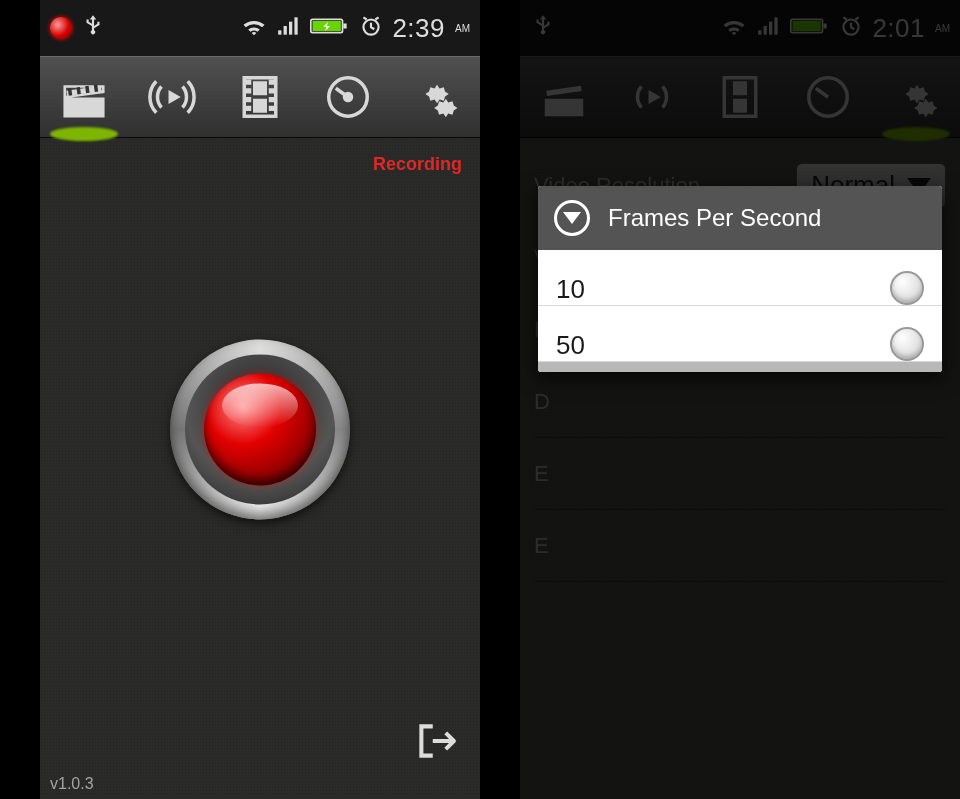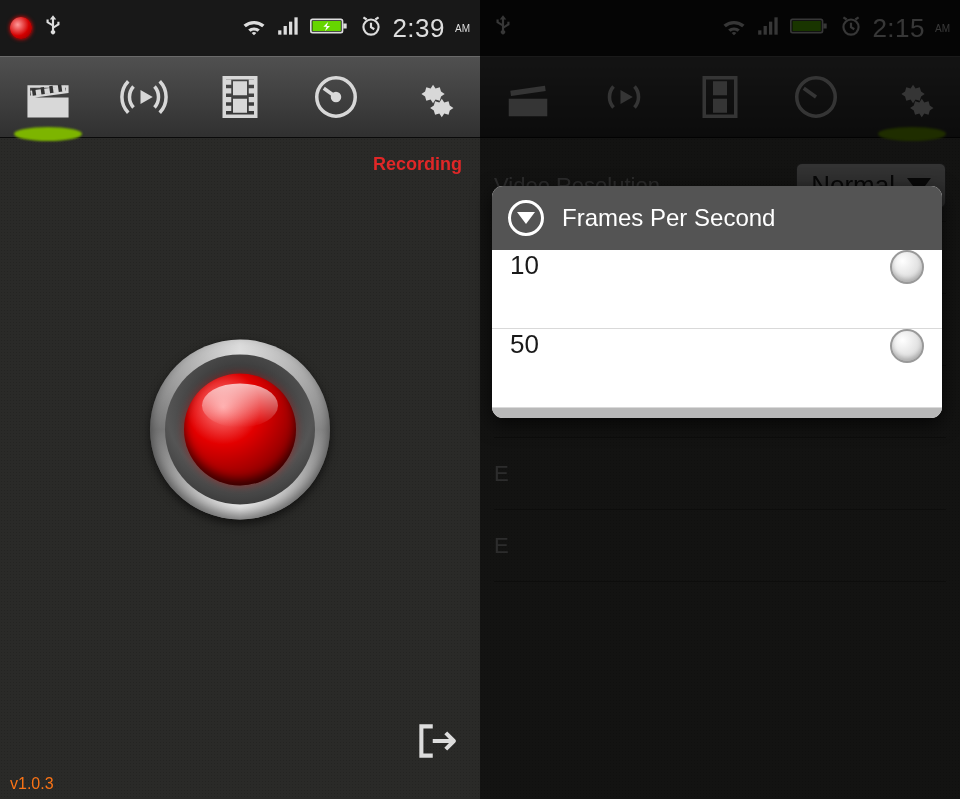--- a/index.html
+++ b/index.html
@@ -1,18 +1,18 @@
 <!DOCTYPE html>
 <html><head>
 <meta charset="utf-8">
 <style>
   * { box-sizing: border-box; margin: 0; padding: 0; }
   html, body { width: 960px; height: 799px; overflow: hidden; font-family: Arial, Helvetica, sans-serif; background: #000; }
   .shot { display: flex; width: 960px; height: 799px; }
-  .phone { width: 480px; height: 799px; position: relative; background: #2a2a28; }
+  .phone { width: 480px; height: 799px; position: relative; background: #2a2a28; margin-left: 40px; }
   .phone::after { content:""; position:absolute; inset:0; background-image: radial-gradient(rgba(0,0,0,0.15) 1px, transparent 1px); background-size: 3px 3px; pointer-events:none; }
 
   
   .statusbar { height: 56px; background: #181818; display: flex; align-items: center; padding: 0 10px; gap: 8px; color: #ddd; position: relative; z-index:3; }
   .statusbar .spacer { flex: 1; }
   .statusbar .time { font-size: 26px; letter-spacing: 0.5px; }
   .statusbar .ampm { font-size: 10px; margin-left: 2px; }
   .rec-dot { width: 22px; height: 22px; border-radius: 50%; background: radial-gradient(circle at 35% 35%, #ff9a9a, #d40000 55%, #7a0000); box-shadow: 0 0 4px #f00; }
 
   
@@ -27,37 +27,37 @@
   .recording-label { color:#e02727; font-weight:bold; font-size:18px; position:absolute; top:16px; right:18px; }
 
   .big-record { position:absolute; top:50%; left:50%; transform:translate(-50%,-72%); width:180px; height:180px; border-radius:50%; background: conic-gradient(#ddd, #888, #eee, #777, #ddd); display:flex; align-items:center; justify-content:center; box-shadow: inset 0 -6px 12px rgba(0,0,0,0.5), 0 4px 10px rgba(0,0,0,0.6); }
   .big-record .inner-ring { width:150px; height:150px; border-radius:50%; background: radial-gradient(circle at 50% 35%, #222, #555 60%, #222); display:flex; align-items:center; justify-content:center; }
   .big-record .red-ball { width:112px; height:112px; border-radius:50%; background: radial-gradient(circle at 35% 30%, #ff8c8c 0%, #e30000 35%, #7a0000 80%, #3e0000 100%); box-shadow: inset 0 -6px 10px rgba(0,0,0,0.6), 0 0 8px rgba(255,0,0,0.4); position:relative; }
   .big-record .red-ball::before { content:""; position:absolute; top:10px; left:50%; transform:translateX(-50%); width:76px; height:44px; border-radius:50%; background: linear-gradient(rgba(255,255,255,0.7), rgba(255,255,255,0)); }
 
   .exit-icon { position:absolute; right:18px; bottom:28px; color:#ddd; }
   .exit-icon svg { width:52px; height:52px; }
 
-  .version { position:absolute; left:10px; bottom:6px; color:#f97316; font-size:16px; }
+  .version { position:absolute; left:10px; bottom:6px; color:#a3a3a3; font-size:16px; }
 
   
   .settings-list { position:absolute; top:0; left:0; right:0; padding: 12px 14px; color:#b3b3b3; }
   .setting-row { display:flex; align-items:center; justify-content:space-between; height:72px; font-size:22px; border-bottom:1px solid rgba(0,0,0,0.3); }
   .setting-row .dropdown { display:flex; align-items:center; gap:12px; background:linear-gradient(#cfcfcf,#aaa); border:1px solid #555; border-radius:6px; padding:6px 14px; color:#222; font-size:26px; }
   .setting-row .dropdown .caret { width:0; height:0; border-left:12px solid transparent; border-right:12px solid transparent; border-top:16px solid #222; }
 
   
   .dim-overlay { position:absolute; inset:0; background:rgba(0,0,0,0.55); z-index:4; }
 
   
-  .dialog { position:absolute; left:12px; right:18px; top:186px; background:#fff; border-radius:11px; box-shadow: 0 6px 20px rgba(0,0,0,0.7); z-index:5; overflow:hidden; }
+  .dialog { position:absolute; left:18px; right:18px; top:186px; background:#fff; border-radius:3px; box-shadow: 0 6px 20px rgba(0,0,0,0.7); z-index:5; overflow:hidden; }
   .dialog-header { background:#545454; color:#fff; height:64px; display:flex; align-items:center; gap:18px; padding:0 16px; font-size:24px; }
   .dialog-header .circle { width:36px; height:36px; border:3px solid #fff; border-radius:50%; display:flex; align-items:center; justify-content:center; }
   .dialog-header .circle .tri { width:0;height:0;border-left:9px solid transparent;border-right:9px solid transparent;border-top:12px solid #fff; }
-  .option { height:79px; display:flex; align-items:flex-start; justify-content:space-between; padding:0 18px; border-bottom:1px solid #d9d9d9; font-size:26px; color:#1a1a1a; }
+  .option { height:56px; display:flex; align-items:flex-end; justify-content:space-between; padding:0 18px; border-bottom:1px solid #d9d9d9; font-size:26px; color:#1a1a1a; }
   .option:last-child { border-bottom:none; }
   .radio { width:34px; height:34px; border-radius:50%; border:2px solid #999; background: radial-gradient(circle at 35% 30%, #fff, #ccc); box-shadow: inset 0 -3px 4px rgba(0,0,0,0.2); }
   .radio.selected { background: radial-gradient(circle at 35% 30%, #d6ff7a, #7db500 55%, #4a7a00); border-color:#5a8a00; }
   .dialog-footer { height:10px; background:#b8b8b8; }
 
   .dimmed { filter: brightness(0.55); }
 </style>
 </head>
 <body>
 
@@ -203,21 +203,21 @@
             <rect x="3" y="6" width="34" height="12" fill="#66d500"></rect>
           </svg>
       </span>
       <span>
         <svg viewBox="0 0 24 24" width="26" height="26" fill="#ddd">
             <circle cx="12" cy="13" r="7" fill="none" stroke="#ddd" stroke-width="2"></circle>
             <path d="M12 9v4l3 2" stroke="#ddd" stroke-width="2" fill="none"></path>
             <path d="M5 4l3 2M19 4l-3 2" stroke="#ddd" stroke-width="2"></path>
           </svg>
       </span>
-      <span class="time">2:15</span>
+      <span class="time">2:01</span>
       <span class="ampm">AM</span>
     </div>
 
     <div class="toolbar dimmed">
       <div class="tab">
         <svg viewBox="0 0 64 64" fill="#d8d8d8">
             <rect x="10" y="34" width="44" height="20"></rect>
             <rect x="12" y="22" width="40" height="6" transform="rotate(-8 32 25)"></rect>
           </svg>
       </div>

